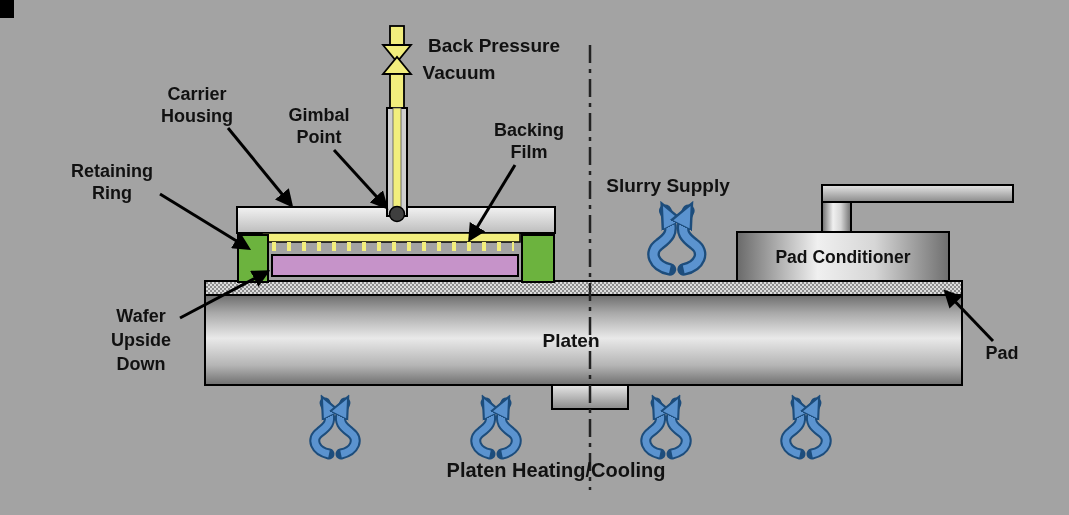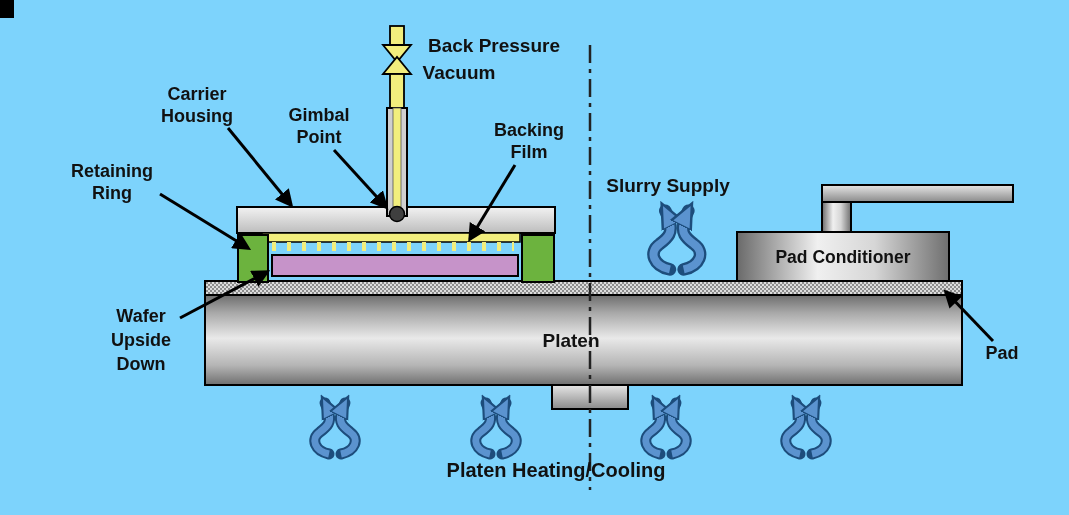--- a/index.html
+++ b/index.html
@@ -1,19 +1,19 @@
 <!DOCTYPE html>
 <html><head>
 <meta charset="utf-8">
 <style>
   html,body{margin:0;padding:0;background:#ffffff;}
   .stage{
     position:relative;
     width:1069px;height:515px;
-    background:#7dd3fc;
+    background:#a3a3a3;
     overflow:hidden;
     font-family:"Liberation Sans", sans-serif;
     text-decoration:underline;
   }
   svg{display:block;}
   text{
     font-family:"Liberation Sans", sans-serif;
     font-weight:bold;
     fill:#111111;
   }

